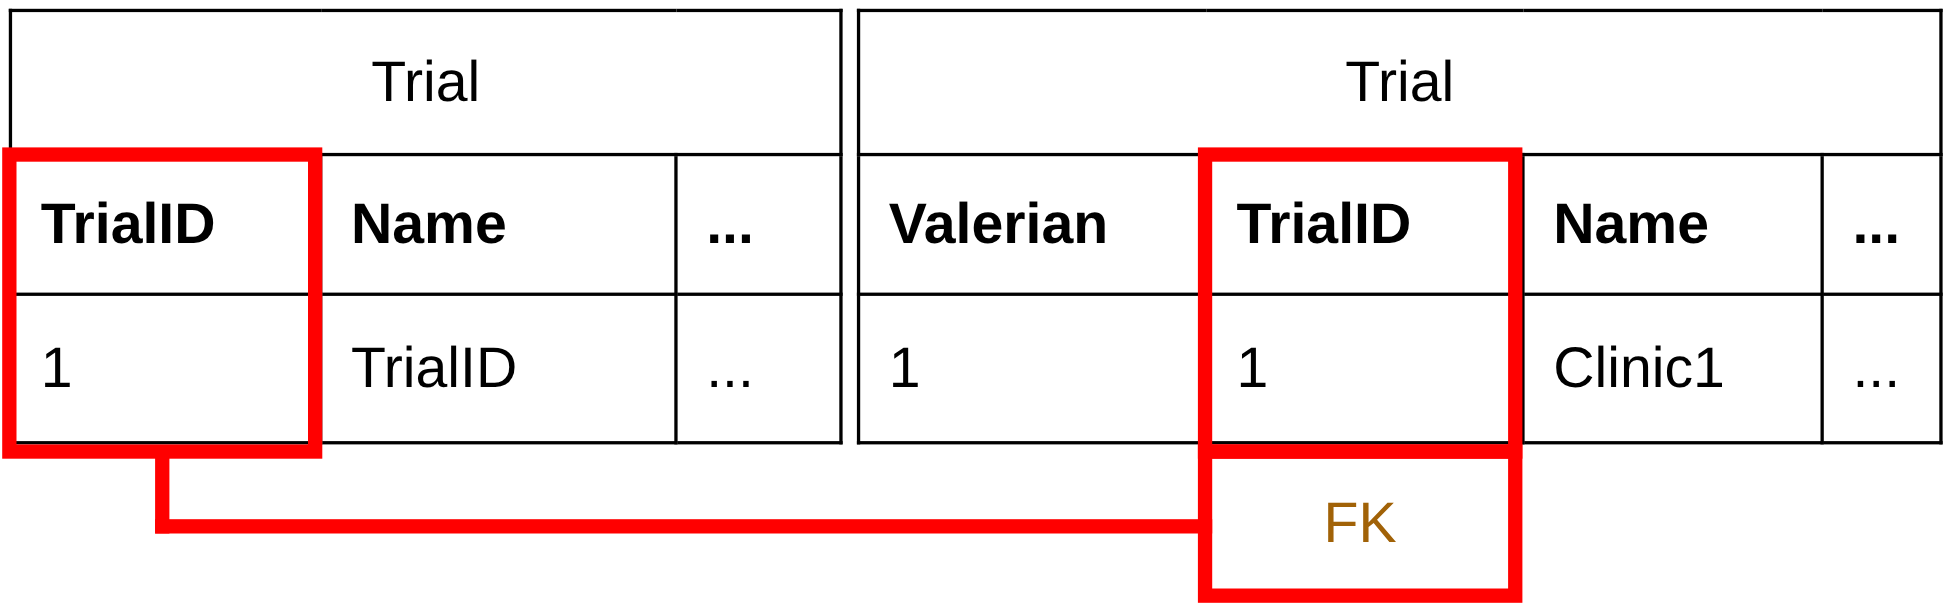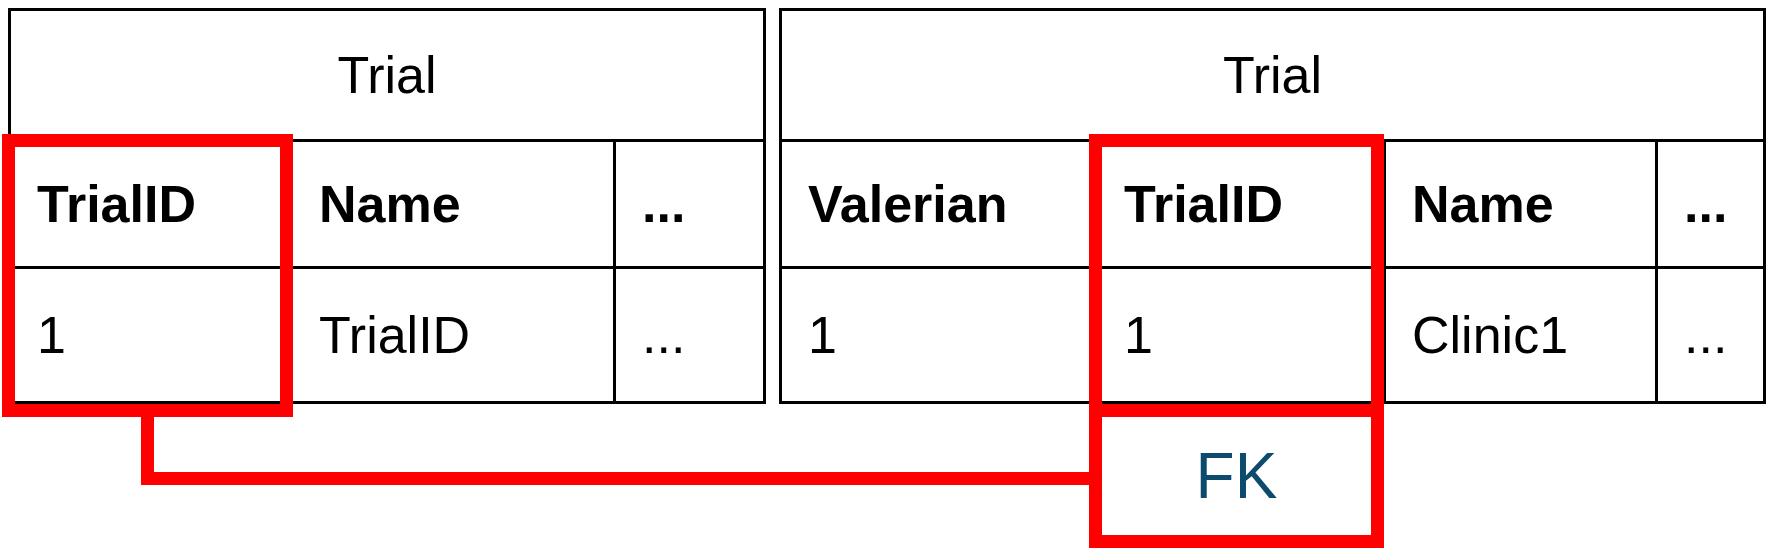--- a/index.html
+++ b/index.html
@@ -50,22 +50,22 @@
     box-sizing: border-box;
     border: 13px solid var(--accent, #ff0000);
     background: transparent;
     pointer-events: none;
   }
   #hl-trial-trialid  { left: 2px;    top: 134px; width: 291px; height: 283px; }
   #hl-clinic-trialid { left: 1089px; top: 134px; width: 295px; height: 283px; }
   #fk-box            { left: 1089px; top: 404px; width: 295px; height: 144px;
                        display: flex; align-items: center; justify-content: center; }
   #fk-box .fk-label {
-    font-size: 64px;
-    color: #0c4a6e;
+    font-size: 52px;
+    color: #a16207;
     line-height: 1;
   }
   .connector-seg {
     position: absolute;
     background: var(--accent, #ff0000);
     pointer-events: none;
   }
   #fk-connector-vertical   { left: 141px; top: 405px; width: 13px;  height: 80px; }
   #fk-connector-horizontal { left: 141px; top: 472px; width: 961px; height: 13px; }
 </style>

